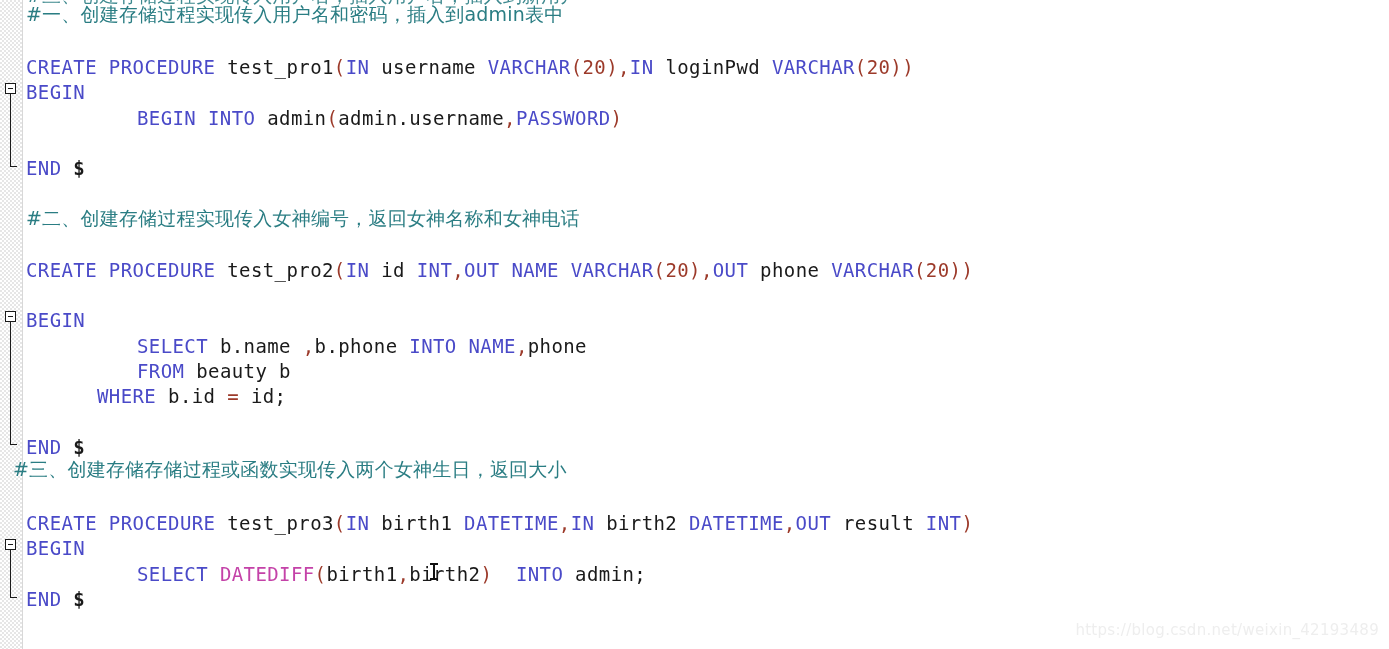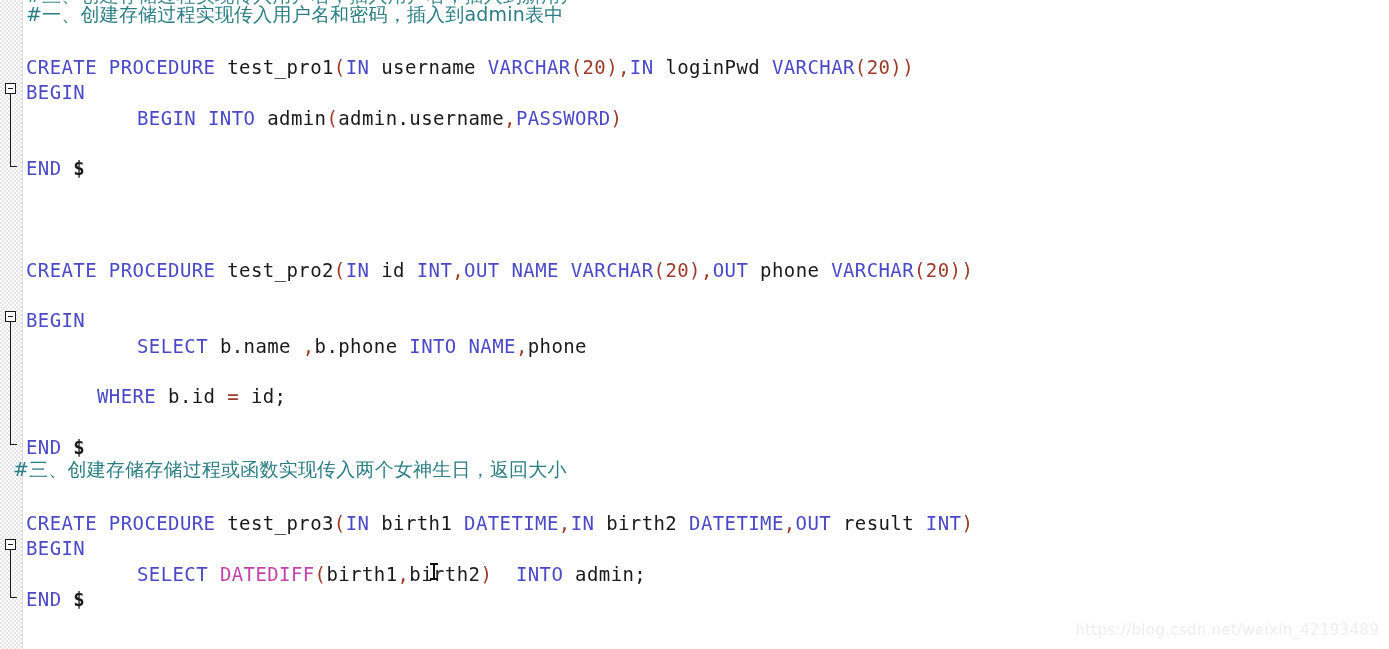--- a/index.html
+++ b/index.html
@@ -153,23 +153,25 @@
   <div class="gutter"></div>
   <div class="gutter-edge"></div>
 
   <div class="code" id="code-surface">
       <div class="line clipped" style="top: -17px; padding-left: 26px;"><span class="cmt">#三、创建存储过程实现传入用户名，插入用户名，插入到新用户</span></div>
       <div class="line" style="top: 2px; padding-left: 26px;"><span class="cmt">#一、创建存储过程实现传入用户名和密码，插入到admin表中</span></div>
       <div class="line" style="top: 55px; padding-left: 26px;"><span class="kw">CREATE PROCEDURE </span><span class="id">test_pro1</span><span class="pun">(</span><span class="kw">IN </span><span class="id">username </span><span class="kw">VARCHAR</span><span class="pun">(20),</span><span class="kw">IN </span><span class="id">loginPwd </span><span class="kw">VARCHAR</span><span class="pun">(20))</span></div>
       <div class="line" style="top: 80px; padding-left: 26px;"><span class="kw">BEGIN</span></div>
       <div class="line" style="top: 106px; padding-left: 137px;"><span class="kw">BEGIN INTO </span><span class="id">admin</span><span class="pun">(</span><span class="id">admin.username</span><span class="pun">,</span><span class="kw">PASSWORD</span><span class="pun">)</span></div>
       <div class="line" style="top: 156px; padding-left: 26px;"><span class="kw">END </span><span class="term">$</span></div>
+      <div class="line" style="top: 206px; padding-left: 26px;"><span class="cmt">#二、创建存储过程实现传入女神编号，返回女神名称和女神电话</span></div>
       <div class="line" style="top: 258px; padding-left: 26px;"><span class="kw">CREATE PROCEDURE </span><span class="id">test_pro2</span><span class="pun">(</span><span class="kw">IN </span><span class="id">id </span><span class="kw">INT</span><span class="pun">,</span><span class="kw">OUT NAME VARCHAR</span><span class="pun">(20),</span><span class="kw">OUT </span><span class="id">phone </span><span class="kw">VARCHAR</span><span class="pun">(20))</span></div>
       <div class="line" style="top: 308px; padding-left: 26px;"><span class="kw">BEGIN</span></div>
       <div class="line" style="top: 334px; padding-left: 137px;"><span class="kw">SELECT </span><span class="id">b.name </span><span class="pun">,</span><span class="id">b.phone </span><span class="kw">INTO NAME</span><span class="pun">,</span><span class="id">phone</span></div>
+      <div class="line" style="top: 359px; padding-left: 137px;"><span class="kw">FROM </span><span class="id">beauty b</span></div>
       <div class="line" style="top: 384px; padding-left: 97px;"><span class="kw">WHERE </span><span class="id">b.id </span><span class="pun">= </span><span class="id">id;</span></div>
       <div class="line" style="top: 435px; padding-left: 26px;"><span class="kw">END </span><span class="term">$</span></div>
       <div class="line" style="top: 457px; padding-left: 13px;"><span class="cmt">#三、创建存储存储过程或函数实现传入两个女神生日，返回大小</span></div>
       <div class="line" style="top: 511px; padding-left: 26px;"><span class="kw">CREATE PROCEDURE </span><span class="id">test_pro3</span><span class="pun">(</span><span class="kw">IN </span><span class="id">birth1 </span><span class="kw">DATETIME</span><span class="pun">,</span><span class="kw">IN </span><span class="id">birth2 </span><span class="kw">DATETIME</span><span class="pun">,</span><span class="kw">OUT </span><span class="id">result </span><span class="kw">INT</span><span class="pun">)</span></div>
       <div class="line" style="top: 536px; padding-left: 26px;"><span class="kw">BEGIN</span></div>
       <div class="line" style="top: 562px; padding-left: 137px;"><span class="kw">SELECT </span><span class="fn">DATEDIFF</span><span class="pun">(</span><span class="id">birth1</span><span class="pun">,</span><span class="id">birth2</span><span class="pun">) </span><span class="kw"> INTO </span><span class="id">admin;</span></div>
       <div class="line" style="top: 587px; padding-left: 26px;"><span class="kw">END </span><span class="term">$</span></div>
     </div>
 
   <div id="fold-layer">

